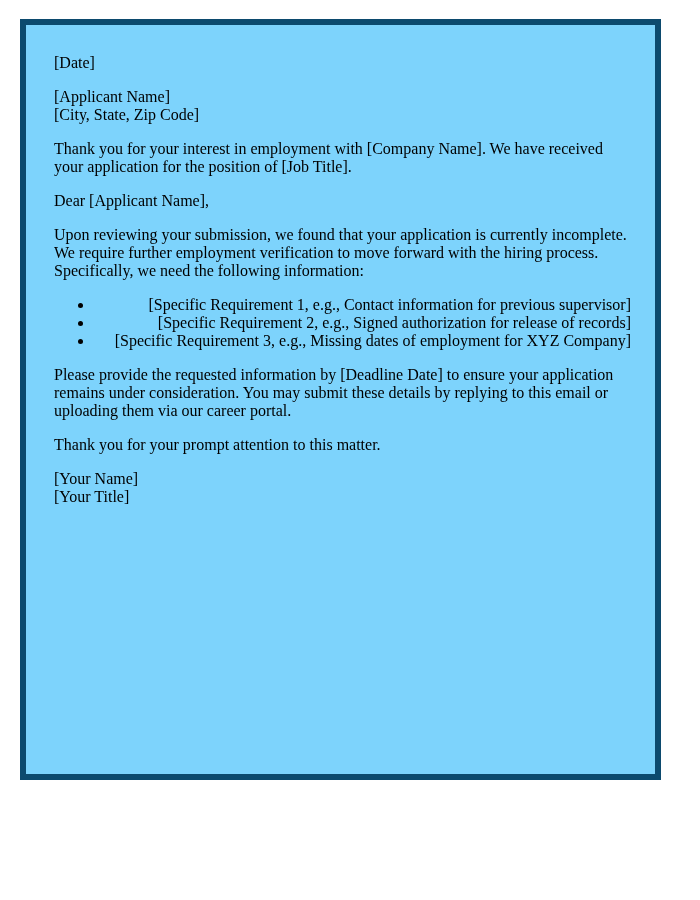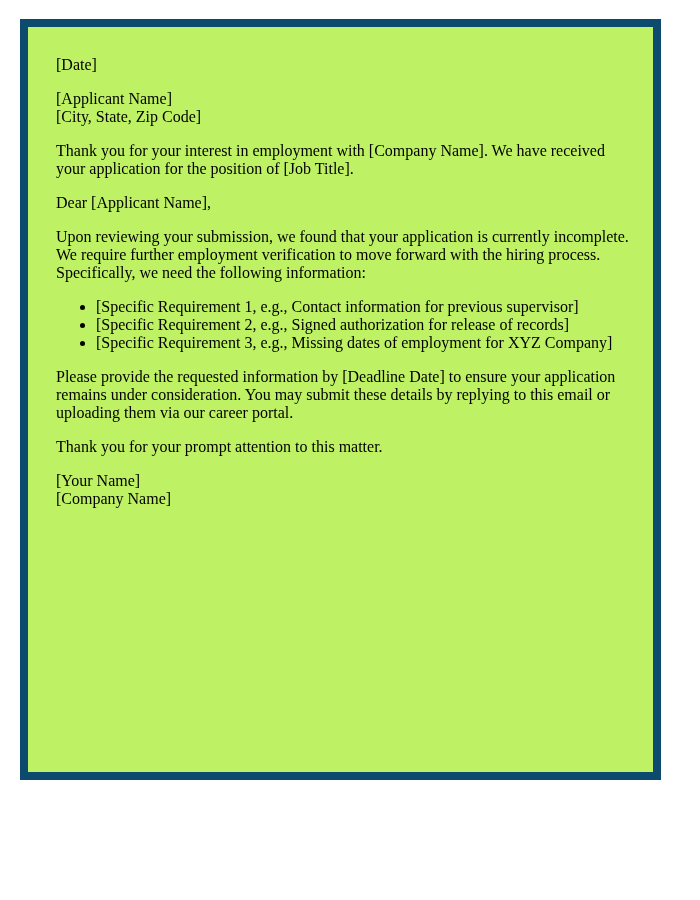--- a/index.html
+++ b/index.html
@@ -11,39 +11,40 @@
     width: 700px;
     height: 900px;
     font-family: "Liberation Serif", "DejaVu Serif", serif;
     color: #000000;
   }
   .letter-page {
     box-sizing: border-box;
     margin: 19px 0 0 20px;
     width: 641px;
     height: 761px;
-    border: 8px solid #0c4a6e;
+    border: 6px solid #0c4a6e;
     padding: 13px 24px 0 28px;
-    background: #bef264;
+    background: #7dd3fc;
     overflow: hidden;
   }
   .letter-page p {
     margin: 16px 0;
     font-size: 16px;
     line-height: 18px;
   }
   .letter-page ul {
     margin: 16px 0;
     padding-left: 40px;
     font-size: 16px;
     line-height: 18px;
   }
   .letter-page li {
     margin: 0;
     padding: 0;
+    text-align: right;
   }
   .block-line {
     display: block;
   }
 </style>
 </head>
 <body>
 
 <div class="letter-page">
 
@@ -68,16 +69,16 @@
   </ul>
 
   <p>Please provide the requested information by [Deadline Date] to ensure your application remains under consideration. You may submit these details by replying to this email or uploading them via our career portal.</p>
 
 
   <p>Thank you for your prompt attention to this matter.</p>
 
 
   <p>
     <span class="block-line">[Your Name]</span>
-    <span class="block-line">[Company Name]</span>
+    <span class="block-line">[Your Title]</span>
   </p>
 
 </div>
 
 </body></html>

